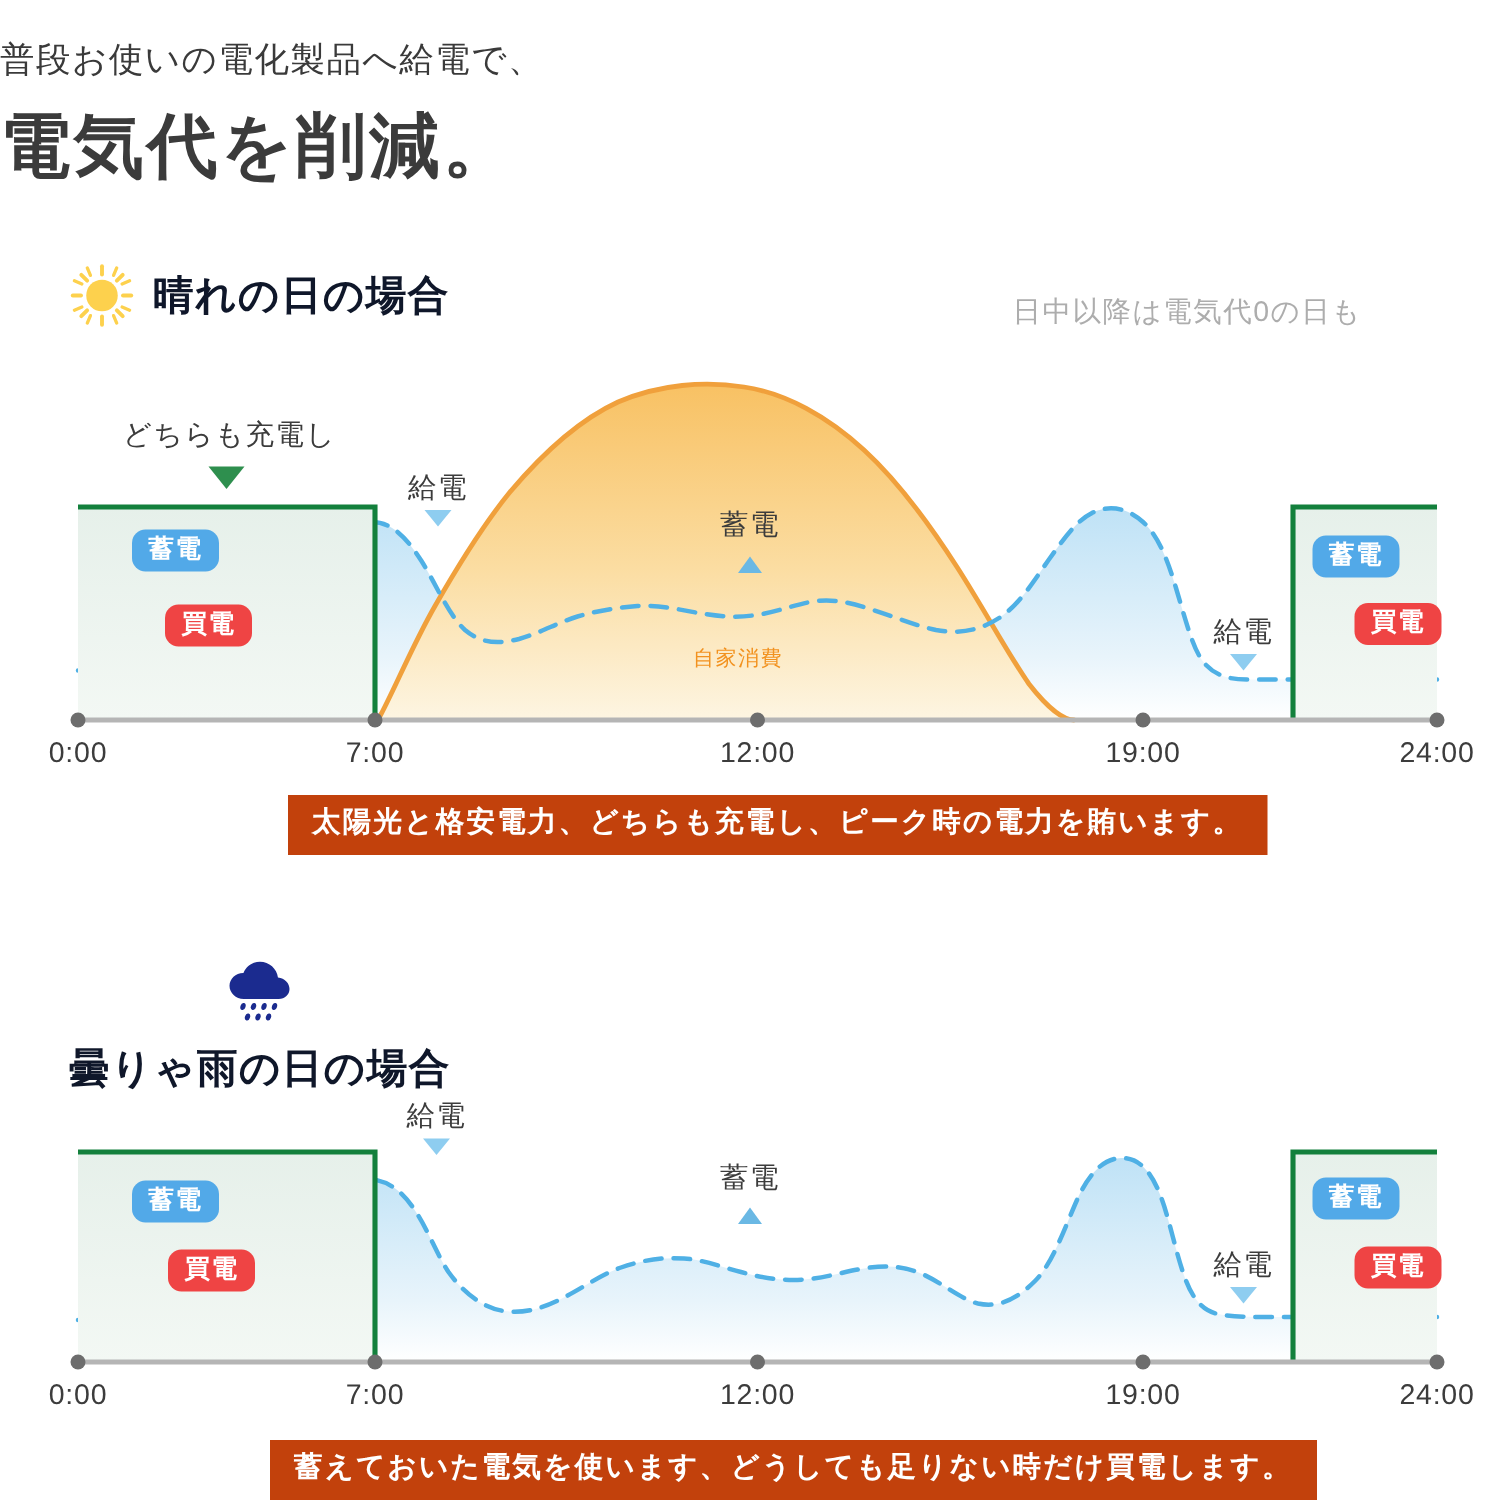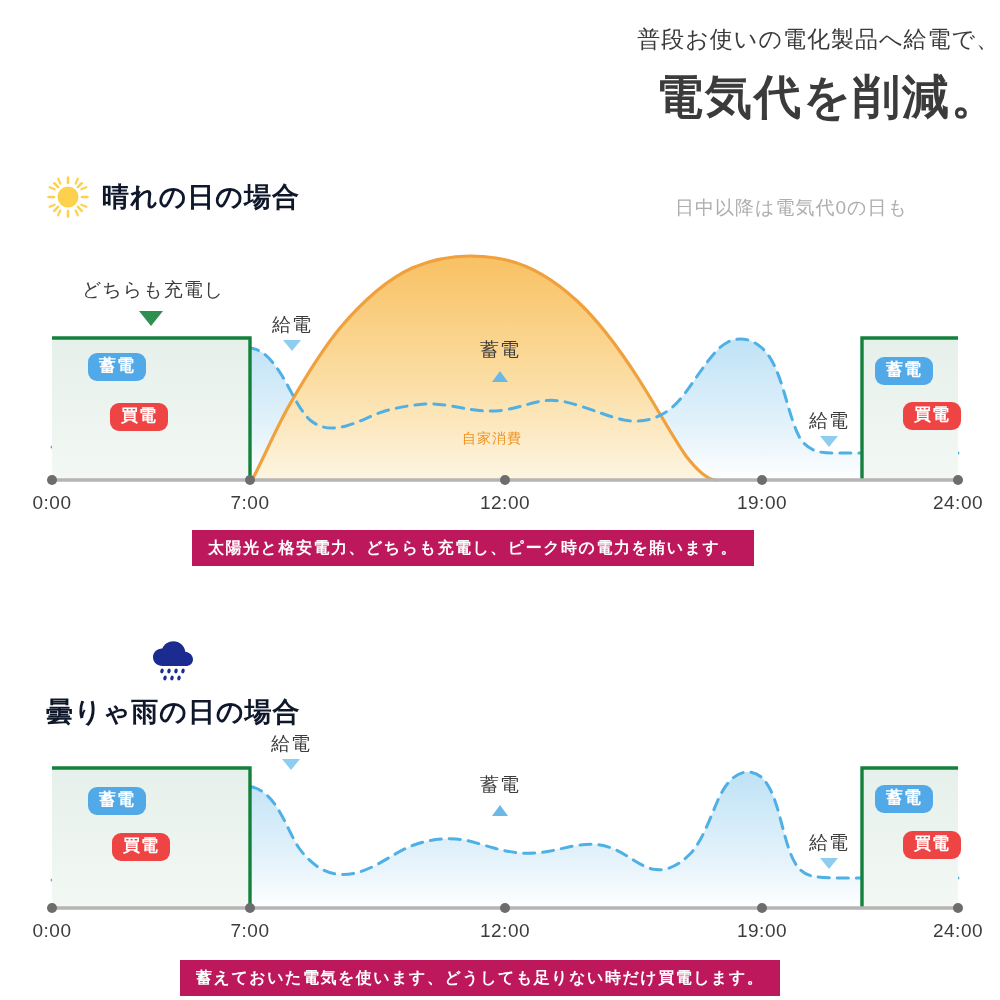--- a/index.html
+++ b/index.html
@@ -7,21 +7,21 @@
     width:1000px;height:1000px;
     background:#ffffff;
     font-family:"Liberation Sans","DejaVu Sans",sans-serif;
     color:#333;
     overflow:hidden;
     position:relative;
   }
   .page{position:relative;width:1000px;height:1000px;}
 
   
-  .head{ text-align:right; padding-top:26px; }
+  .head{ text-align:left; padding-top:26px; }
   .head-sub{
     font-size:23px; color:#3a3a3a; letter-spacing:1px; line-height:1.2;
   }
   .head-main{
     font-size:47px; font-weight:bold; color:#3b3b3b;
     letter-spacing:2px; margin-top:16px; line-height:1.15;
   }
 
   
   .sect-head{
@@ -74,22 +74,22 @@
     border-left:8px solid transparent;border-right:8px solid transparent;
     border-bottom:11px solid #6ab8e4;
   }
   .tri-down-green{
     border-left:12px solid transparent;border-right:12px solid transparent;
     border-top:15px solid #2e8f4e;
   }
 
   
   .cap{
-    position:absolute; background:#be185d; color:#ffffff;
-    font-size:16px; font-weight:bold; letter-spacing:1.5px;
+    position:absolute; background:#c2410c; color:#ffffff;
+    font-size:19px; font-weight:bold; letter-spacing:1.5px;
     padding:8px 16px 9px; white-space:nowrap; line-height:1.2;
   }
 </style>
 </head>
 <body>
 
 <div class="page">
 
   <div class="head">
     <div class="head-sub">普段お使いの電化製品へ給電で、</div>

